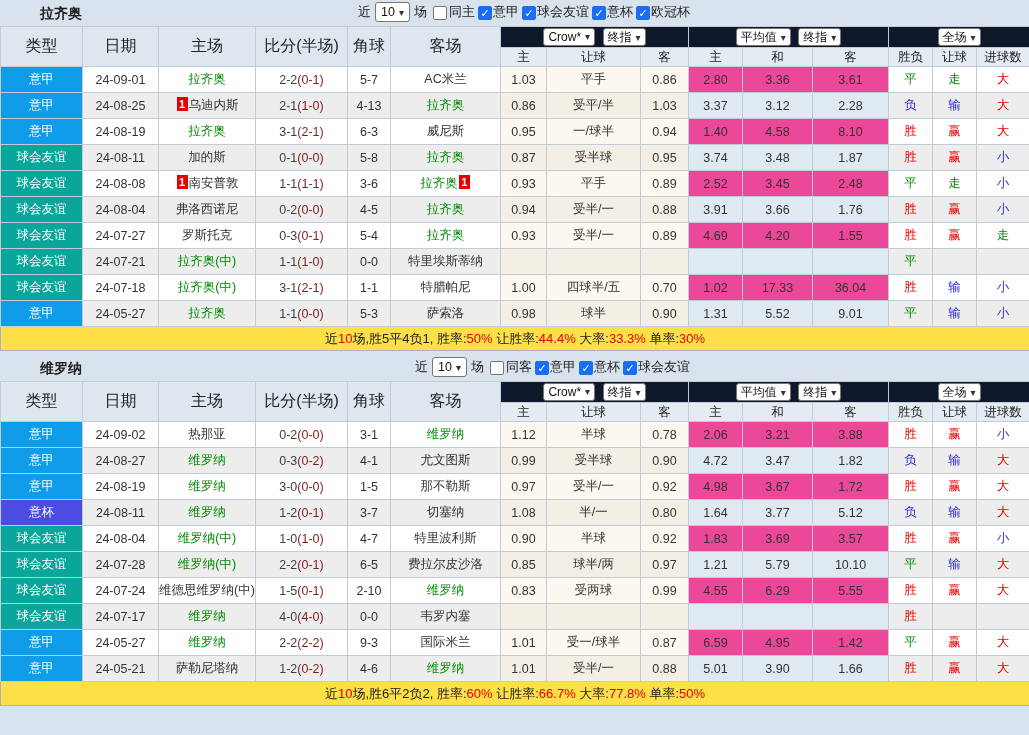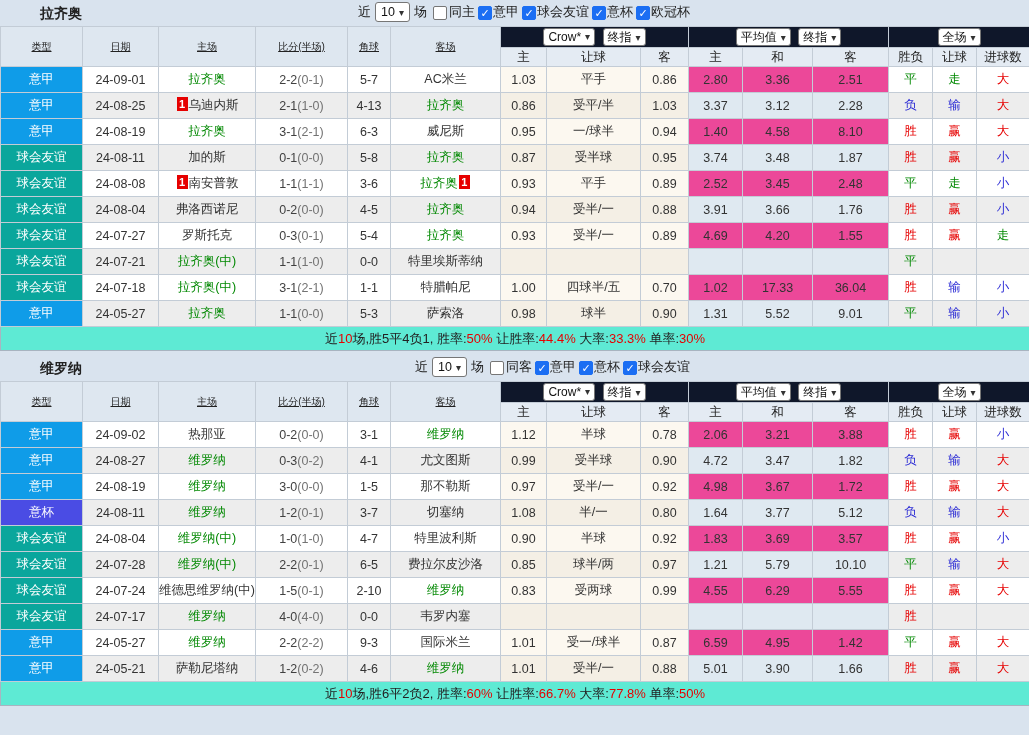--- a/index.html
+++ b/index.html
@@ -30,38 +30,38 @@
   .cb.on { background:#1b6ef3; border:1px solid #1b6ef3; color:#fff; font-size:11px; font-weight:bold;
            text-align:center; line-height:13px; }
   .leagues { display:inline-flex; align-items:center; }
   .leagues .cb { margin:0 1px 0 3px; }
 
   
   table { width:1029px; border-collapse:collapse; table-layout:fixed; background:#fff; }
   th, td { border:1px solid #c3ccd6; text-align:center; overflow:hidden; white-space:nowrap; }
   thead th { font-weight:normal; font-size:12.5px; color:#222; }
   tr.h1 th { height:21px; background:#0f172a; }
-  tr.h1 th.span2 { background:#dee7f0; font-size:10px;text-decoration:underline; }
+  tr.h1 th.span2 { background:#dee7f0; font-size:16px; }
   tr.h2 th { height:19px; background:#e4ebf3; }
   .ddcell .sel { height:18px; padding:0 4px; margin:0 2px; font-size:12px; }
   tbody td { height:26px; font-size:12.5px; color:#333; }
   tbody tr.alt td { background:#ededed; }
   tbody tr td { background:#fff; }
   tbody td.crow { background:#fcf8f0; }
   tbody tr.alt td.crow { background:#f4efe5; }
   tbody td.avg { background:#ec4899; }
   tbody tr.alt td.avg { background:#dfe9f1; }
   td.badge { color:#fff; font-size:12.5px; }
   .tg { color:#008800; }
   .score { color:#404040; }
-  .half { color:#737373; }
+  .half { color:#7f1d1d; }
   .card { display:inline-block; background:#e60000; color:#fff; font-size:11px; font-weight:bold;
           width:11px; height:14px; line-height:14px; vertical-align:1px; margin:0 1px; }
   td.r { color:#e60000; } td.g { color:#008800; } td.b { color:#2b2bd5; }
-  tfoot td { height:24px; background:#5eead4; font-size:13px; color:#222;
+  tfoot td { height:24px; background:#fde047; font-size:13px; color:#222;
              border-left:1px solid #a8b4c0; border-right:1px solid #a8b4c0; border-bottom:1px solid #a8b4c0;margin-left:44px; }
   .red { color:#e60000; }
 </style>
 </head>
 <body>
 
 <div class="page">
 
 
   <section>
@@ -159,21 +159,21 @@
             <td>24-09-01</td>
             <td><span class="tg">拉齐奥</span></td>
             <td><span class="score">2-2</span><span class="half">(0-1)</span></td>
             <td>5-7</td>
             <td><span>AC米兰</span></td>
             <td class="crow">1.03</td>
             <td class="crow">平手</td>
             <td class="crow">0.86</td>
             <td class="avg">2.80</td>
             <td class="avg">3.36</td>
-            <td class="avg">2.51</td>
+            <td class="avg">3.61</td>
             <td class="g">平</td>
             <td class="g">走</td>
             <td class="r">大</td>
           </tr>
           <tr class="alt">
             <td class="badge" style="background: rgb(15, 156, 232);">意甲</td>
             <td>24-08-25</td>
             <td><span class="card">1</span><span>乌迪内斯</span></td>
             <td><span class="score">2-1</span><span class="half">(1-0)</span></td>
             <td>4-13</td>

